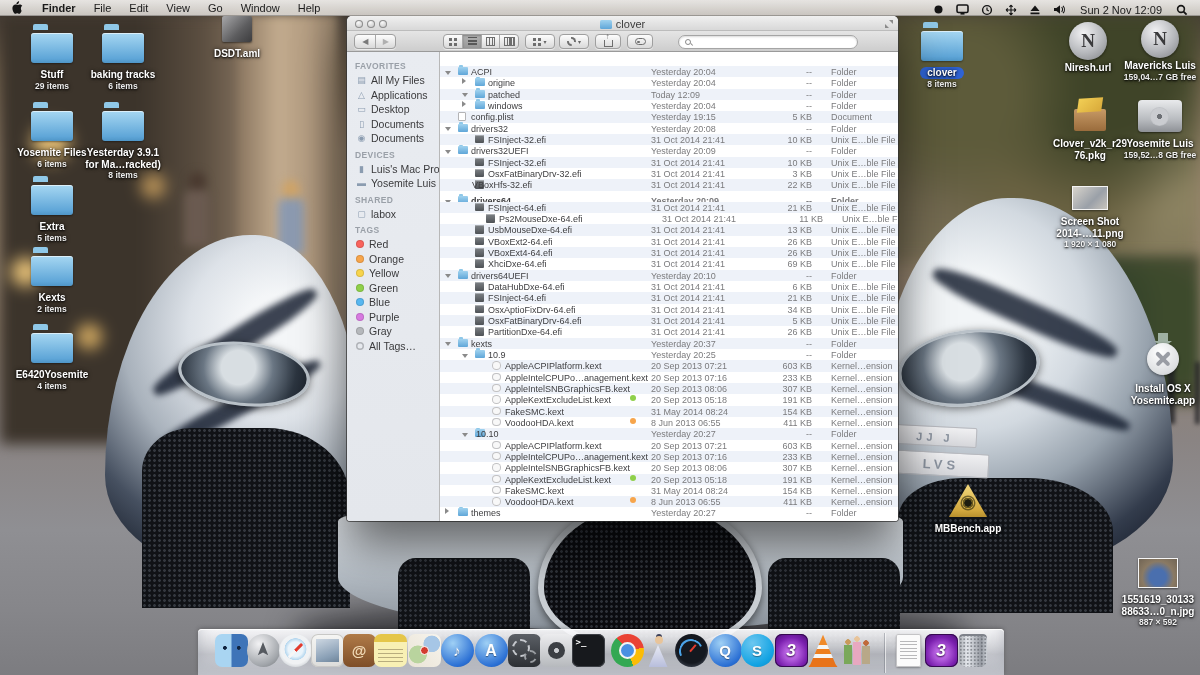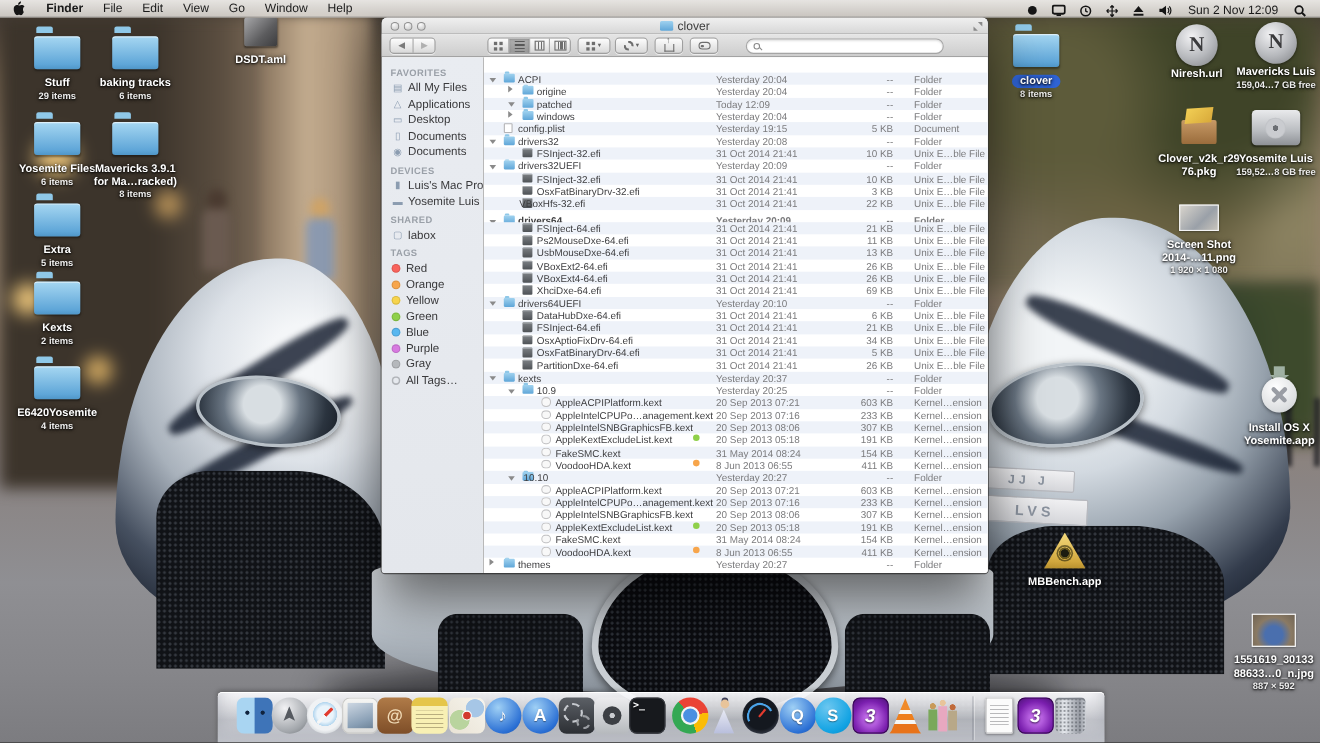--- a/index.html
+++ b/index.html
@@ -371,21 +371,21 @@
       <div class="dicon" style="left: 78px; top: 28px;"><div class="art"><div class="a-folder"></div></div><div class="dlabel">
           <div>baking tracks</div>
         </div><div class="dinfo">6 items</div></div>
       <div class="dicon" style="left: 192px; top: 16px;"><div class="art"><div class="a-aml"></div></div><div class="dlabel">
           <div>DSDT.aml</div>
         </div></div>
       <div class="dicon" style="left: 7px; top: 106px;"><div class="art"><div class="a-folder"></div></div><div class="dlabel">
           <div>Yosemite Files</div>
         </div><div class="dinfo">6 items</div></div>
       <div class="dicon" style="left: 78px; top: 106px;"><div class="art"><div class="a-folder"></div></div><div class="dlabel">
-          <div>Mavericks 3.9.1</div>
+          <div>Yesterday 3.9.1</div>
           <div>for Ma…racked)</div>
         </div><div class="dinfo">8 items</div></div>
       <div class="dicon" style="left: 7px; top: 180px;"><div class="art"><div class="a-folder"></div></div><div class="dlabel">
           <div>Extra</div>
         </div><div class="dinfo">5 items</div></div>
       <div class="dicon" style="left: 7px; top: 251px;"><div class="art"><div class="a-folder"></div></div><div class="dlabel">
           <div>Kexts</div>
         </div><div class="dinfo">2 items</div></div>
       <div class="dicon" style="left: 7px; top: 328px;"><div class="art"><div class="a-folder"></div></div><div class="dlabel">
           <div>E6420Yosemite</div>
@@ -659,21 +659,21 @@
             <span class="fsize">--</span>
             <span class="fkind">Folder</span>
           </div>
           <div class="frow tint" style="top: 135.84px;">
             <span class="ficon fi-efi" style="left: 35px;"></span>
             <span class="fname" style="left: 48px;">FSInject-64.efi</span>
             <span class="fdate">31 Oct 2014 21:41</span>
             <span class="fsize">21 KB</span>
             <span class="fkind">Unix E…ble File</span>
           </div>
-          <div class="frow" style="top: 147.16px;">
+          <div class="frow" style="top: 147.16px; margin-left: 11px;">
             <span class="ficon fi-efi" style="left: 35px;"></span>
             <span class="fname" style="left: 48px;">Ps2MouseDxe-64.efi</span>
             <span class="fdate">31 Oct 2014 21:41</span>
             <span class="fsize">11 KB</span>
             <span class="fkind">Unix E…ble File</span>
           </div>
           <div class="frow tint" style="top: 158.48px;">
             <span class="ficon fi-efi" style="left: 35px;"></span>
             <span class="fname" style="left: 48px;">UsbMouseDxe-64.efi</span>
             <span class="fdate">31 Oct 2014 21:41</span>

